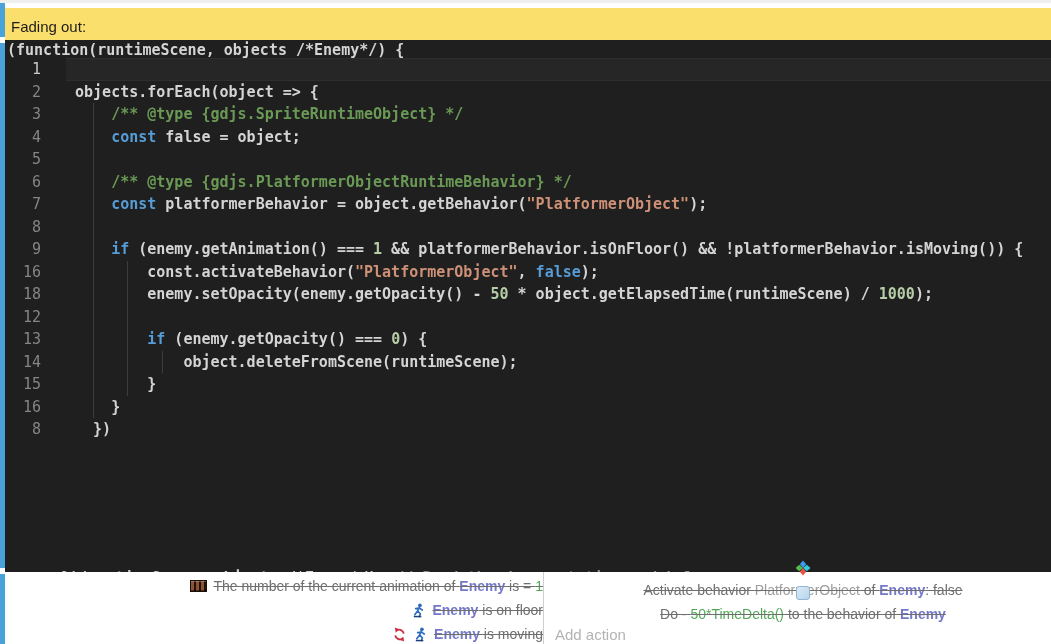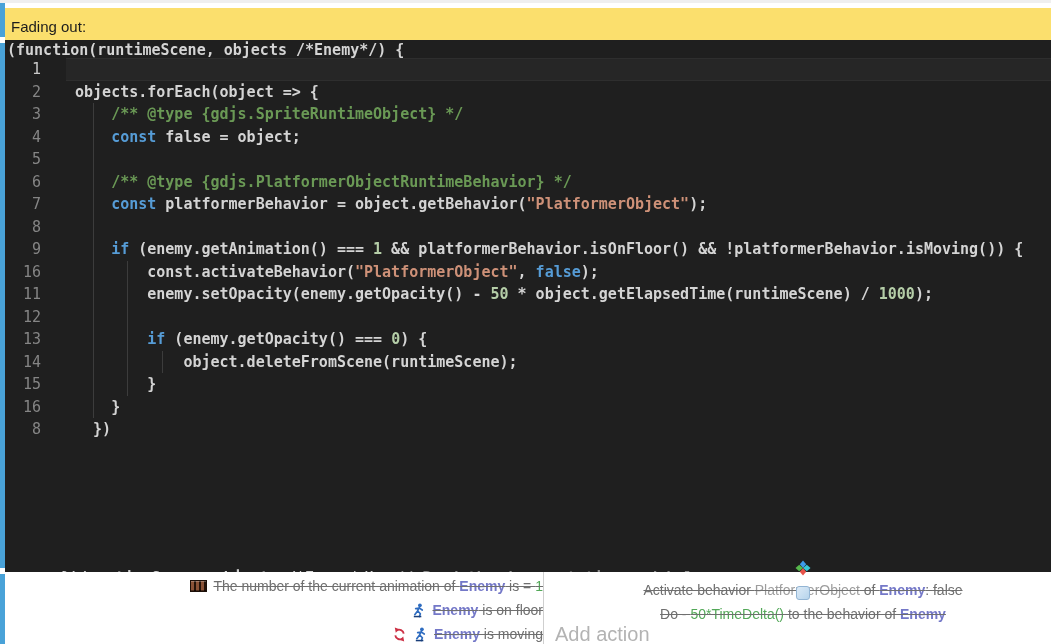--- a/index.html
+++ b/index.html
@@ -60,21 +60,21 @@
   .conditions-col { position:absolute; left:0; top:2px; width:538px; }
   .actions-col { position:absolute; left:539px; top:2px; right:0; }
   .event-row { height:24px; display:flex; align-items:center; padding-left:6px; gap:6px;justify-content:flex-end; }
   .actions-col .event-row { padding-left:11px;flex-direction:column; }
   .row-text { text-decoration:line-through; color:var(--event-text); white-space:pre; }
   .seg-txt   { color:var(--event-text); }
   .seg-obj   { color:var(--object-text); font-weight:bold; }
   .seg-num   { color:var(--value-number); }
   .seg-param { color:var(--param-text); }
   .add-action-row { height:24px; display:flex; align-items:center; padding-left:11px; }
-  .add-action { color:var(--add-action); font-size:20px; }
+  .add-action { color:var(--add-action); font-size:15px; }
 
   
   .ic { display:inline-block; flex:none; }
   .ic-film {
     width:17px; height:12px; border:1px solid #1c0f08;
     background:repeating-linear-gradient(90deg,#8a5236 0px,#8a5236 3px,#241209 3px,#241209 5px);
     box-shadow:inset 0 1px 0 rgba(255,255,255,.25), inset 0 -1px 0 rgba(0,0,0,.45);
   }
   .ic-opacity {
     width:14px; height:14px; border-radius:3px;
@@ -104,21 +104,21 @@
         <div class="code-line"><span class="ln active">1</span><span class="line-content"></span></div>
         <div class="code-line"><span class="ln">2</span><span class="line-content"><span class="tok-plain"> objects.forEach(object =&gt; {</span></span></div>
         <div class="code-line"><span class="ln">3</span><span class="line-content"><span class="tok-plain">     </span><span class="tok-com">/** @type {gdjs.SpriteRuntimeObject} */</span></span></div>
         <div class="code-line"><span class="ln">4</span><span class="line-content"><span class="tok-plain">     </span><span class="tok-kw">const</span><span class="tok-plain"> false = object;</span></span></div>
         <div class="code-line"><span class="ln">5</span><span class="line-content"></span></div>
         <div class="code-line"><span class="ln">6</span><span class="line-content"><span class="tok-plain">     </span><span class="tok-com">/** @type {gdjs.PlatformerObjectRuntimeBehavior} */</span></span></div>
         <div class="code-line"><span class="ln">7</span><span class="line-content"><span class="tok-plain">     </span><span class="tok-kw">const</span><span class="tok-plain"> platformerBehavior = object.getBehavior(</span><span class="tok-str">"PlatformerObject"</span><span class="tok-plain">);</span></span></div>
         <div class="code-line"><span class="ln">8</span><span class="line-content"></span></div>
         <div class="code-line"><span class="ln">9</span><span class="line-content"><span class="tok-plain">     </span><span class="tok-kw">if</span><span class="tok-plain"> (enemy.getAnimation() === </span><span class="tok-num">1</span><span class="tok-plain"> &amp;&amp; platformerBehavior.isOnFloor() &amp;&amp; !platformerBehavior.isMoving()) {</span></span></div>
         <div class="code-line"><span class="ln">16</span><span class="line-content"><span class="tok-plain">         const.activateBehavior(</span><span class="tok-str">"PlatformerObject"</span><span class="tok-plain">, </span><span class="tok-kw">false</span><span class="tok-plain">);</span></span></div>
-        <div class="code-line"><span class="ln">11</span><span class="line-content"><span class="tok-plain">         enemy.setOpacity(enemy.getOpacity() - </span><span class="tok-num">50</span><span class="tok-plain"> * object.getElapsedTime(runtimeScene) / </span><span class="tok-num">1000</span><span class="tok-plain">);</span></span></div>
+        <div class="code-line"><span class="ln">18</span><span class="line-content"><span class="tok-plain">         enemy.setOpacity(enemy.getOpacity() - </span><span class="tok-num">50</span><span class="tok-plain"> * object.getElapsedTime(runtimeScene) / </span><span class="tok-num">1000</span><span class="tok-plain">);</span></span></div>
         <div class="code-line"><span class="ln">12</span><span class="line-content"></span></div>
         <div class="code-line"><span class="ln">13</span><span class="line-content"><span class="tok-plain">         </span><span class="tok-kw">if</span><span class="tok-plain"> (enemy.getOpacity() === </span><span class="tok-num">0</span><span class="tok-plain">) {</span></span></div>
         <div class="code-line"><span class="ln">14</span><span class="line-content"><span class="tok-plain">             object.deleteFromScene(runtimeScene);</span></span></div>
         <div class="code-line"><span class="ln">15</span><span class="line-content"><span class="tok-plain">         }</span></span></div>
         <div class="code-line"><span class="ln">16</span><span class="line-content"><span class="tok-plain">     }</span></span></div>
         <div class="code-line"><span class="ln">8</span><span class="line-content"><span class="tok-plain">   })</span></span></div>
       </div>
     <div class="indent-guide guide-a"></div>
     <div class="indent-guide guide-b"></div>
     <div class="indent-guide guide-c"></div>

